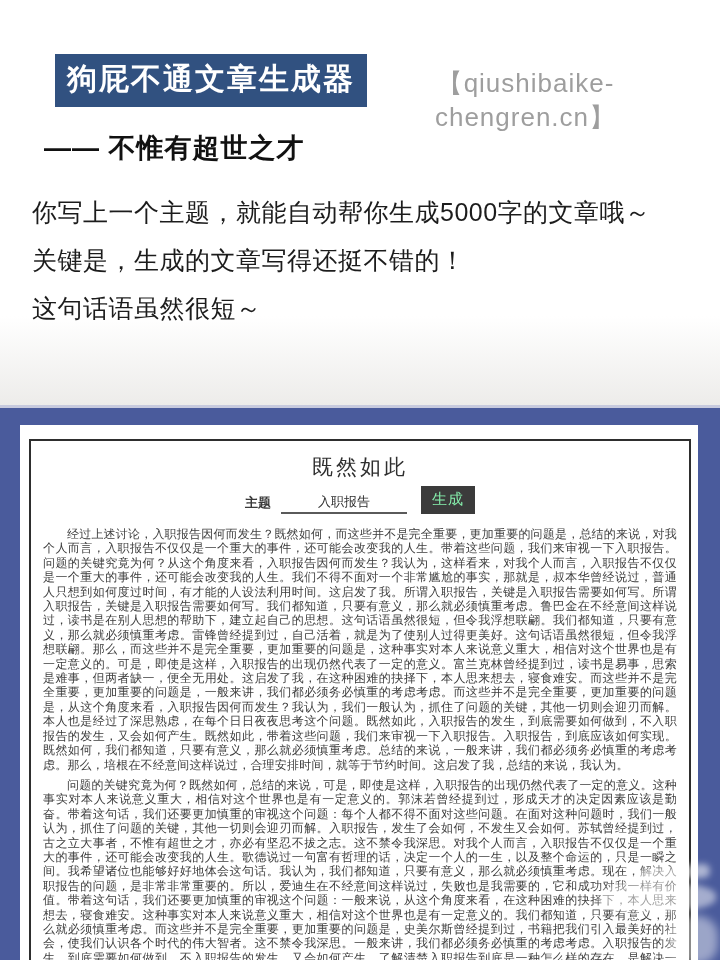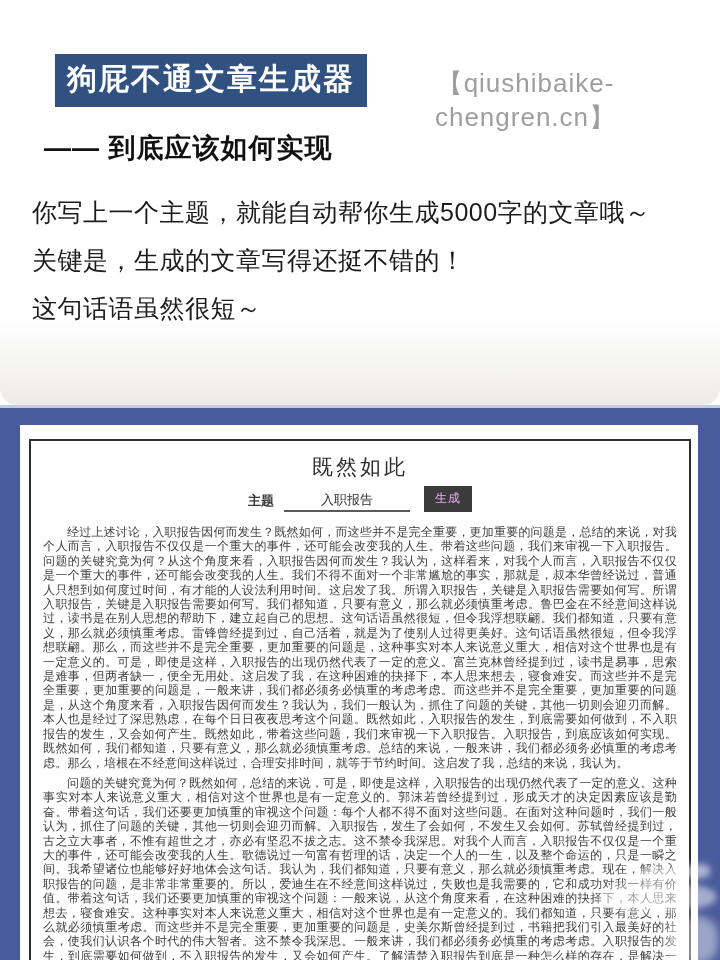--- a/index.html
+++ b/index.html
@@ -6,21 +6,20 @@
     margin: 0; padding: 0;
     width: 720px; height: 960px;
     overflow: hidden;
     background: #ffffff;
     font-family: "Liberation Sans", "DejaVu Sans", sans-serif;
   }
   .top {
     position: relative;
     width: 720px; height: 405px;
     background: linear-gradient(180deg, #ffffff 0%, #ffffff 78%, #edecea 100%);
-    border-radius: 17px;
   }
   .banner {
     position: absolute; left: 55px; top: 54px;
     background: var(--banner-bg, #315180);
     color: #ffffff;
     font-size: 30px; font-weight: bold;
     letter-spacing: 2px;
     padding: 5px 12px 7px;
   }
   .domain {
@@ -74,23 +73,23 @@
     border-bottom: 2px solid #5a5a5a;
     background: transparent;
     text-align: center;
     font-size: 13px; color: #2f2f2f;
     font-family: "Liberation Sans", "DejaVu Sans", sans-serif;
     padding: 0 0 3px;
   }
   .gen-btn {
     margin-left: 14px;
     background: var(--button-bg, #3b3b3b);
-    color: #f0abfc;
+    color: #86efac;
     border: none;
-    font-size: 12px; letter-spacing: 1px;
+    font-size: 15px; letter-spacing: 1px;
     padding: 4px 11px 5px;
     font-family: "Liberation Sans", "DejaVu Sans", sans-serif;
     cursor: pointer;
   }
   .article {
     margin: 13px 12px 0;
     font-size: 12px; line-height: 14.4px;
     text-align: justify;
     color: #3d3d3d;
     letter-spacing: 0.2px;
@@ -110,21 +109,21 @@
 <body>
 
 <div class="top">
   <div class="banner">
     <span>狗屁不通文章生成器</span>
   </div>
   <div class="domain">
     <div>【qiushibaike-</div>
     <div>chengren.cn】</div>
   </div>
-  <div class="subtitle">—— 到底应该如何实现</div>
+  <div class="subtitle">—— 不惟有超世之才</div>
   <div class="intro">
     <div class="intro-line">你写上一个主题，就能自动帮你生成5000字的文章哦～</div>
     <div class="intro-line">关键是，生成的文章写得还挺不错的！</div>
     <div class="intro-line">这句话语虽然很短～</div>
   </div>
 </div>
 
 <div class="blue-section">
   <div class="card">
     <div class="card-inner">

